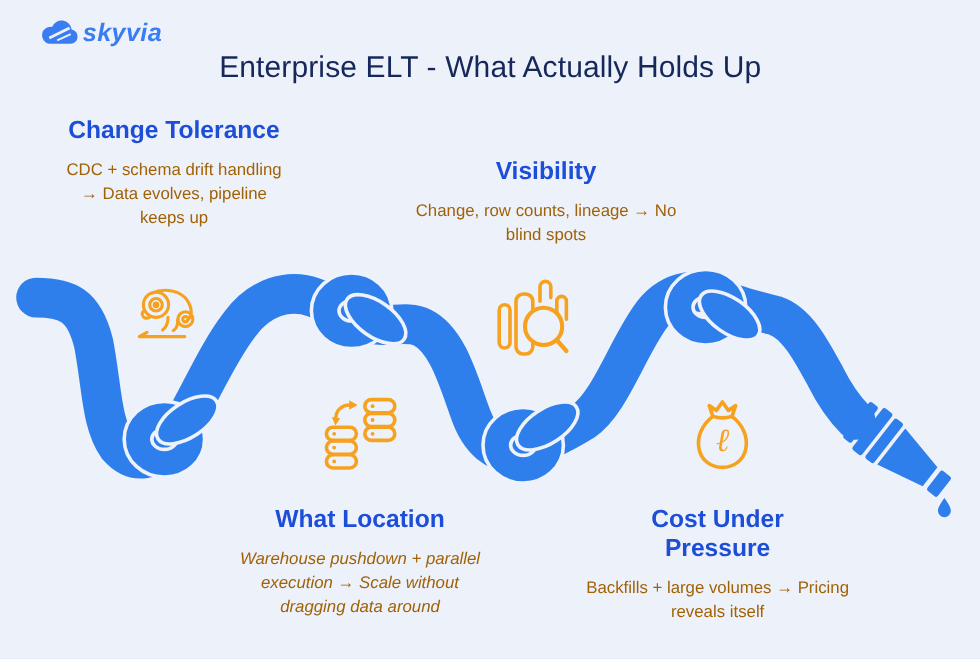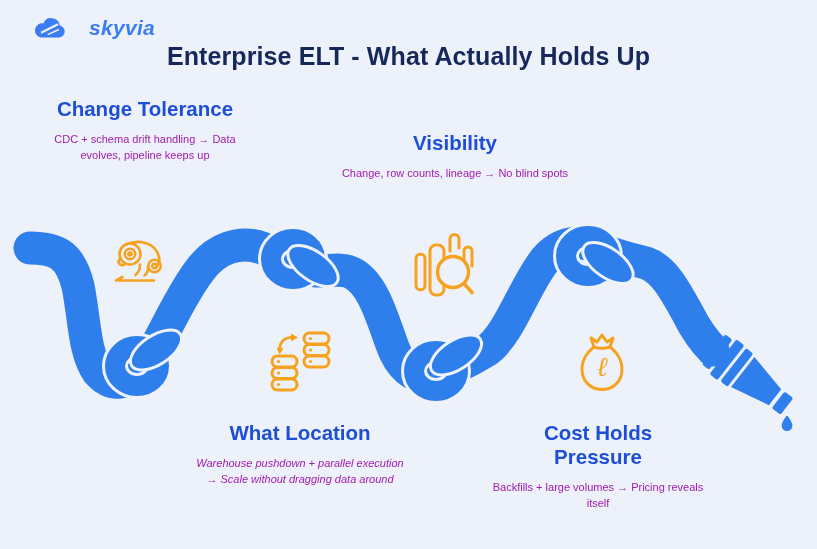--- a/index.html
+++ b/index.html
@@ -2,29 +2,29 @@
 <html><head>
 <meta charset="utf-8">
 <style>
   html,body{margin:0;padding:0;background:#dfe4ef;}
   .canvas{
     position:relative;width:817px;height:549px;overflow:hidden;
     background:#edf1fa;
     font-family:"Liberation Sans",sans-serif;
     color:#16275a;
   }
-  .logo{position:absolute;left:34px;top:16px;display:flex;align-items:center;gap:23px;}
+  .logo{position:absolute;left:34px;top:16px;display:flex;align-items:flex-start;gap:3px;}
   .logo .brand{font-size:21px;font-weight:600;font-style:italic;color:#3a7df2;letter-spacing:.3px;}
   .title{
     position:absolute;left:0;right:0;top:42px;margin:0;text-align:center;
-    font-size:25px;font-weight:700;color:#16275a;letter-spacing:.1px;
+    font-size:25px;font-weight:400;color:#16275a;letter-spacing:.1px;
   }
   .section{position:absolute;text-align:center;}
   .section h2{margin:0 0 10px 0;font-size:20.5px;font-weight:600;color:#1d4ed8;}
-  .section p{margin:11px auto;font-size:11px;line-height:1.42;color:#a21caf;}
+  .section p{margin:11px auto;font-size:14px;line-height:1.42;color:#a16207;}
   #sec-change{left:25px;top:97px;width:240px;}
   #sec-change p{width:186px;}
   #sec-visibility{left:335px;top:131px;width:240px;}
   #sec-visibility p{width:230px;}
   #sec-datalocation{left:180px;top:421px;width:240px;}
   #sec-datalocation p{width:212px;font-style:italic;}
   #sec-cost{left:478px;top:421px;width:240px;}
   #sec-cost h2{width:150px;margin:0 auto 10px auto;}
   #sec-cost p{width:222px;}
   .hose-svg{position:absolute;left:0;top:0;}
@@ -180,17 +180,17 @@
     <h2>Visibility</h2>
     <p>Change, row counts, lineage → No blind spots</p>
   </div>
 
   <div class="section" id="sec-datalocation">
     <h2>What Location</h2>
     <p>Warehouse pushdown + parallel execution → Scale without dragging data around</p>
   </div>
 
   <div class="section" id="sec-cost">
-    <h2>Cost Holds Pressure</h2>
+    <h2>Cost Under Pressure</h2>
     <p>Backfills + large volumes → Pricing reveals itself</p>
   </div>
 
 </div>
 
 </body></html>

